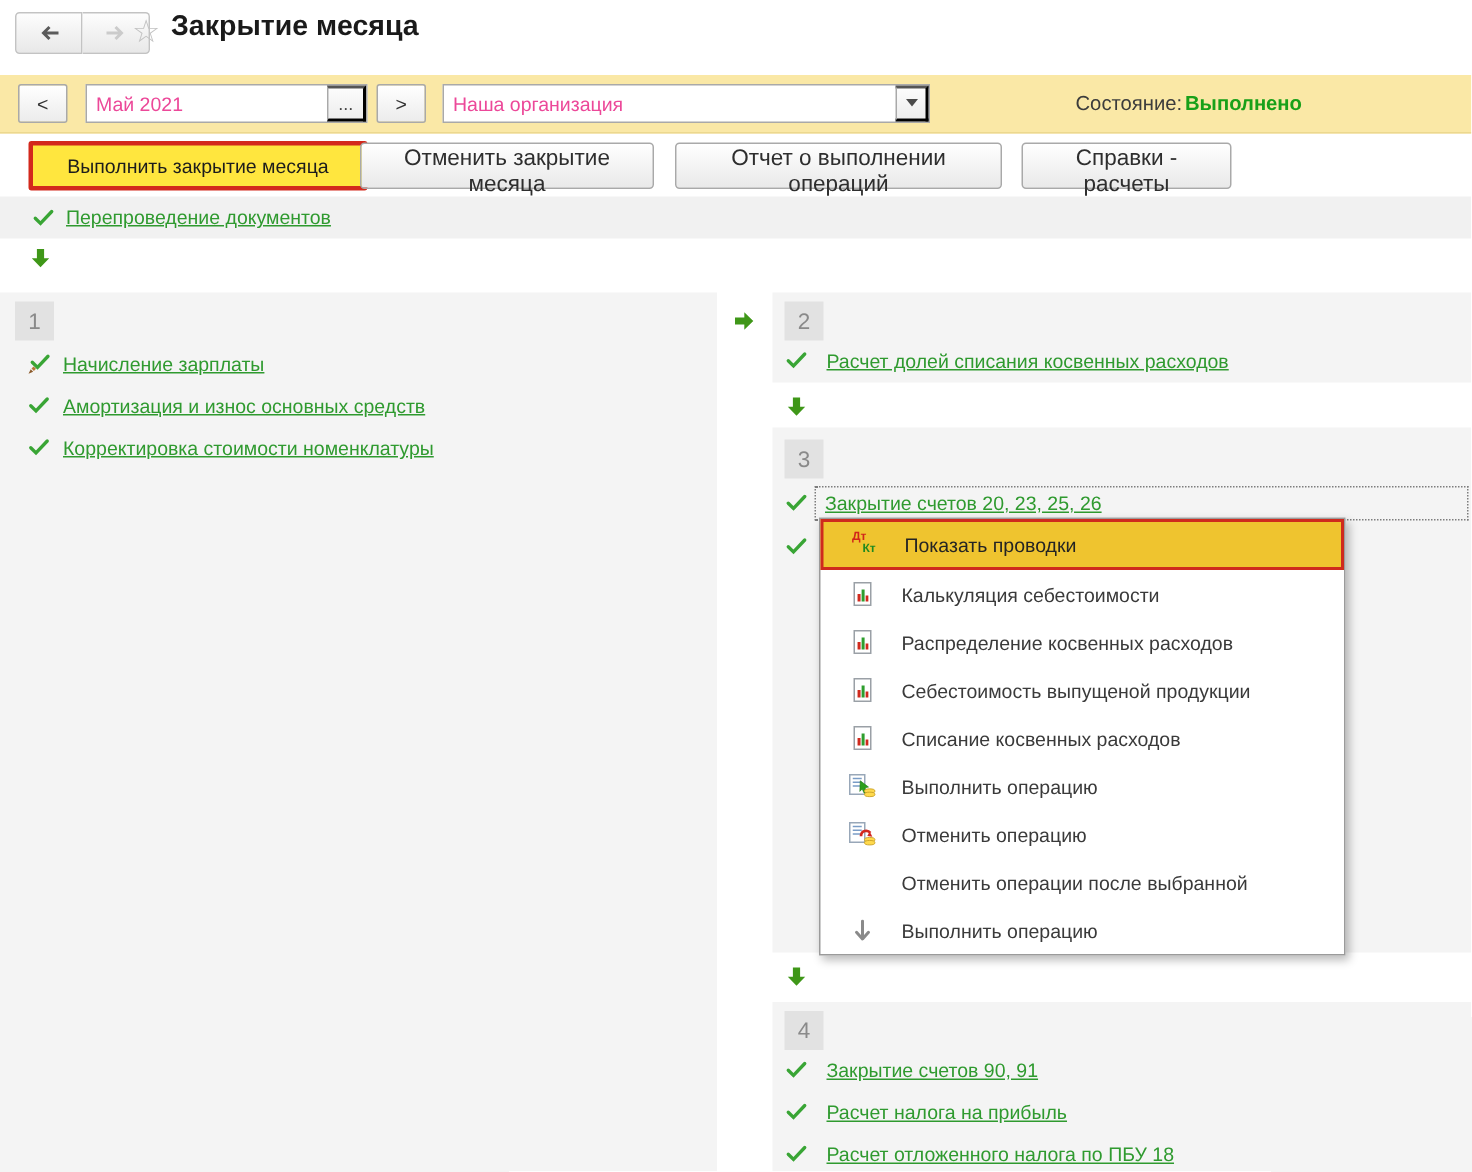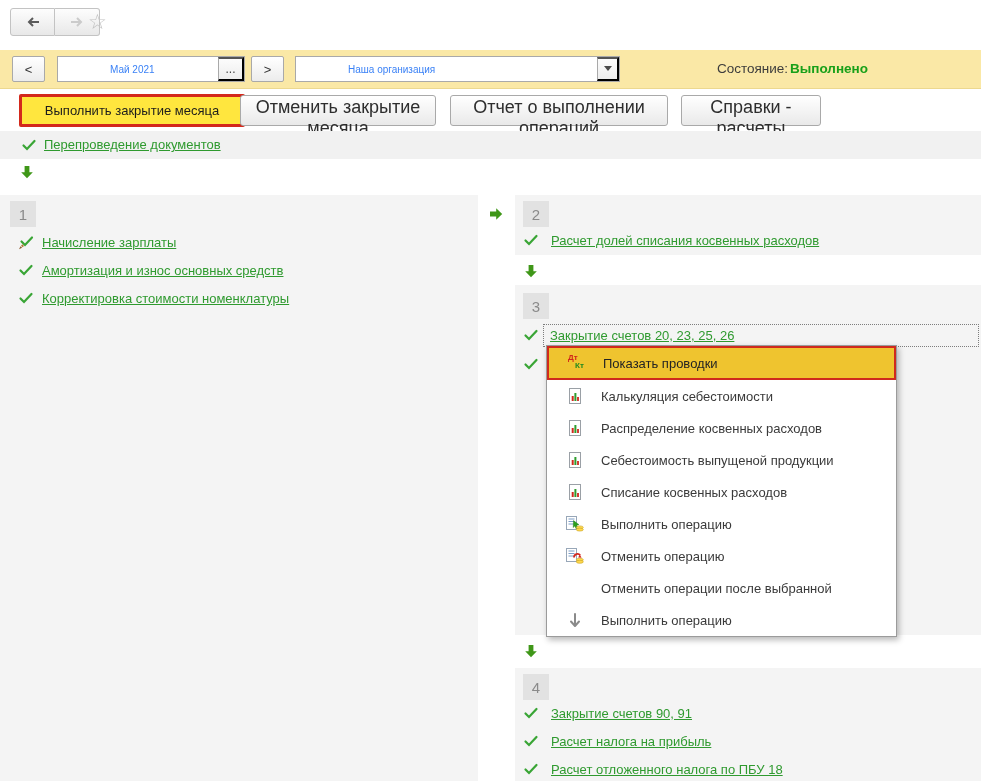--- a/index.html
+++ b/index.html
@@ -27,27 +27,27 @@
   .navbtn{width:45px;height:28px;background:linear-gradient(#fdfdfd,#e8e8e8);border:1px solid #c3c3c3;display:flex;align-items:center;justify-content:center;padding:0;}
   .navbtn.back{border-radius:3px 0 0 3px;}
   .navbtn.fwd{border-radius:0 3px 3px 0;border-left:none;}
   .star{position:absolute;left:88px;top:9px;font-size:21px;color:#c2c2c2;line-height:26px;}
   .pagetitle{position:absolute;left:114px;top:7px;font-size:19px;font-weight:bold;color:#1a1a1a;margin:0;}
 
   
   .band{position:absolute;left:0;top:50px;width:981px;height:38px;background:var(--band);border-bottom:1px solid #ecd88f;}
   .tbtn{position:absolute;top:56px;height:26px;background:linear-gradient(#ffffff,#ececec);border:1px solid var(--bordergray);border-radius:2px;font-size:13px;color:#333;padding:0;}
   .field{position:absolute;top:56px;height:26px;background:#fff;border:1px solid var(--bordergray);display:flex;box-sizing:border-box;}
-  .field input{border:none;outline:none;font-size:10px;color:#3b82f6;padding:0 6px;flex:1;min-width:0;font-family:inherit;background:transparent;margin-left:46px;}
+  .field input{border:none;outline:none;font-size:13px;color:#ec4899;padding:0 6px;flex:1;min-width:0;font-family:inherit;background:transparent;}
   .seg{width:26px;border-left:1px solid var(--bordergray);background:linear-gradient(#fcfcfc,#ededed);display:flex;align-items:center;justify-content:center;font-size:12px;color:#444;padding:0;}
   .statuslabel{position:absolute;left:717px;top:56px;line-height:26px;font-size:13.5px;color:#3c3c3c;}
   .statusvalue{position:absolute;left:790px;top:56px;line-height:26px;font-size:13.5px;font-weight:bold;color:var(--status-green);}
 
   
-  .btn-std{position:absolute;top:95px;height:31px;background:linear-gradient(#ffffff,#e9e9e9);border:1px solid var(--bordergray);border-radius:3px;font-size:18px;color:#2e2e2e;box-sizing:border-box;}
+  .btn-std{position:absolute;top:95px;height:31px;background:linear-gradient(#ffffff,#e9e9e9);border:1px solid var(--bordergray);border-radius:3px;font-size:15px;color:#2e2e2e;box-sizing:border-box;}
   .btn-primary{position:absolute;top:94px;height:33px;background:var(--yellow);border:3px solid var(--red);border-radius:2px;font-size:13px;color:#1c1c1c;box-sizing:border-box;margin-left:16px;}
 
   
   .reposting{position:absolute;left:0;top:131px;width:981px;height:28px;background:#f1f1f1;}
   .glink{color:var(--green);text-decoration:underline;font-size:13px;cursor:pointer;}
   .panel{position:absolute;background:var(--panel);}
   .numbox{position:absolute;width:26px;height:26px;background:var(--numbox);color:var(--numtxt);font-size:15px;display:flex;align-items:center;justify-content:center;}
   .checkpos{position:absolute;width:16px;height:16px;}
   .itemlink{position:absolute;white-space:nowrap;}
   .focusrect{position:absolute;border:1px dotted #7d7d7d;box-sizing:border-box;display:flex;align-items:center;padding-left:6px;}
@@ -73,20 +73,21 @@
           <path d="M14 8 H4 M8 4 L4 8 l4 4" stroke="#5b5b5b" stroke-width="2" fill="none"></path>
         </svg>
     </button>
     <button class="navbtn fwd">
       <svg width="16" height="16" viewBox="0 0 16 16">
           <path d="M2 8 H12 M8 4 l4 4 -4 4" stroke="#cbcbcb" stroke-width="2" fill="none"></path>
         </svg>
     </button>
   </div>
   <span class="star">☆</span>
+  <h1 class="pagetitle">Закрытие месяца</h1>
 
   <div class="band"></div>
   <button class="tbtn" style="left:12px;width:33px;">&lt;</button>
   <div class="field" style="left:57px;width:188px;">
     <input value="Май 2021" style="">
     <button class="seg">...</button>
   </div>
   <button class="tbtn" style="left:251px;width:33px;">&gt;</button>
   <div class="field" style="left:295px;width:325px;">
     <input value="Наша организация" style="">

